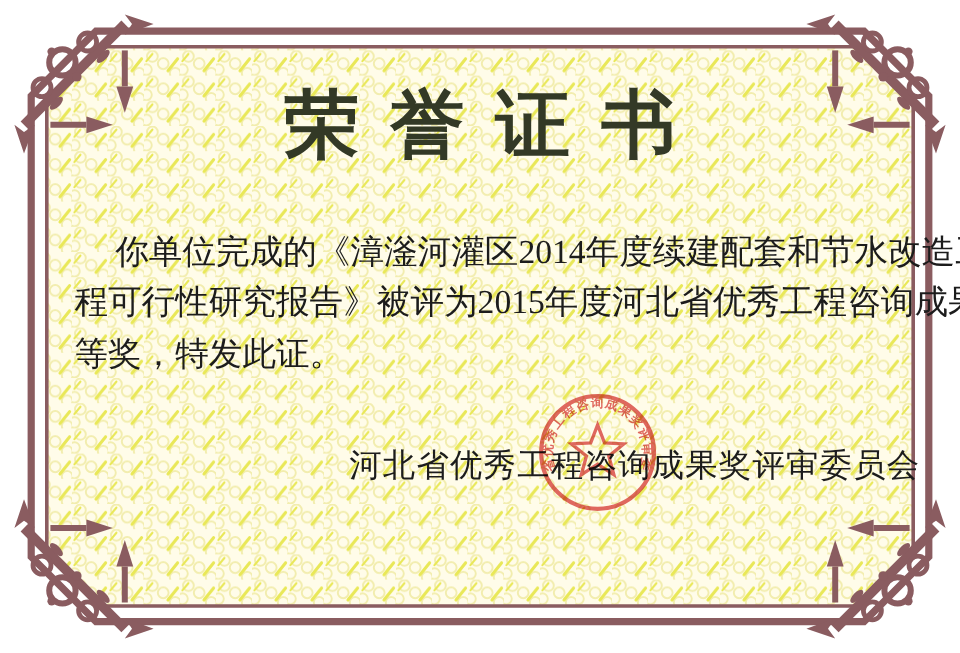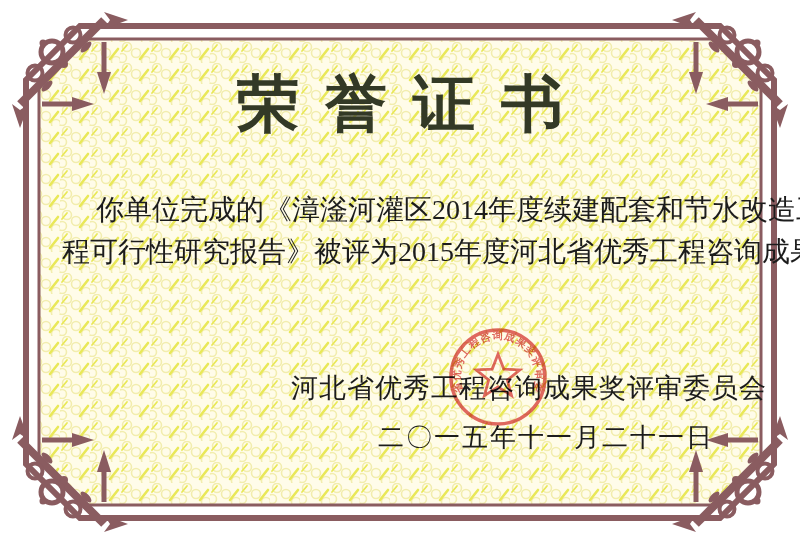--- a/index.html
+++ b/index.html
@@ -99,22 +99,22 @@
     <use href="#corner"></use>
     <use href="#corner" transform="translate(800 0) scale(-1 1)"></use>
     <use href="#corner" transform="translate(0 544) scale(1 -1)"></use>
     <use href="#corner" transform="translate(800 544) scale(-1 -1)"></use>
   </svg>
 
   <div class="layer">
     <div class="title">荣誉证书</div>
     <div class="body-line l1">你单位完成的《漳滏河灌区2014年度续建配套和节水改造工</div>
     <div class="body-line l2">程可行性研究报告》被评为2015年度河北省优秀工程咨询成果三</div>
+    <div class="body-line l3">等奖，特发此证。</div>
     <div class="issuer">河北省优秀工程咨询成果奖评审委员会</div>
-    <div class="date">二〇一五年十一月二十一日</div>
   </div>
 
   <svg class="seal" viewBox="0 0 150 150" aria-hidden="true">
     <circle cx="75" cy="75" r="47" fill="none" style="stroke:var(--seal,#da4f4c)" stroke-width="3.5"></circle>
     <polygon points="0,-20 5,-6.9 19,-6.2 8.1,2.6 11.8,16.2 0,8.5 -11.8,16.2 -8.1,2.6 -19,-6.2 -5,-6.9" transform="translate(75 75) scale(1.15)" fill="none" style="stroke:var(--seal,#da4f4c)" stroke-width="2.4"></polygon>
     <defs>
       <path id="sealTextPath" d="M 39.3 88 A 38 38 0 1 1 110.7 88" fill="none"></path>
     </defs>
     <text font-size="10.5" style="fill:var(--seal,#da4f4c)" font-weight="bold" letter-spacing="1">
       <textPath href="#sealTextPath" startOffset="50%" text-anchor="middle">河北省优秀工程咨询成果奖评审委员会</textPath>

